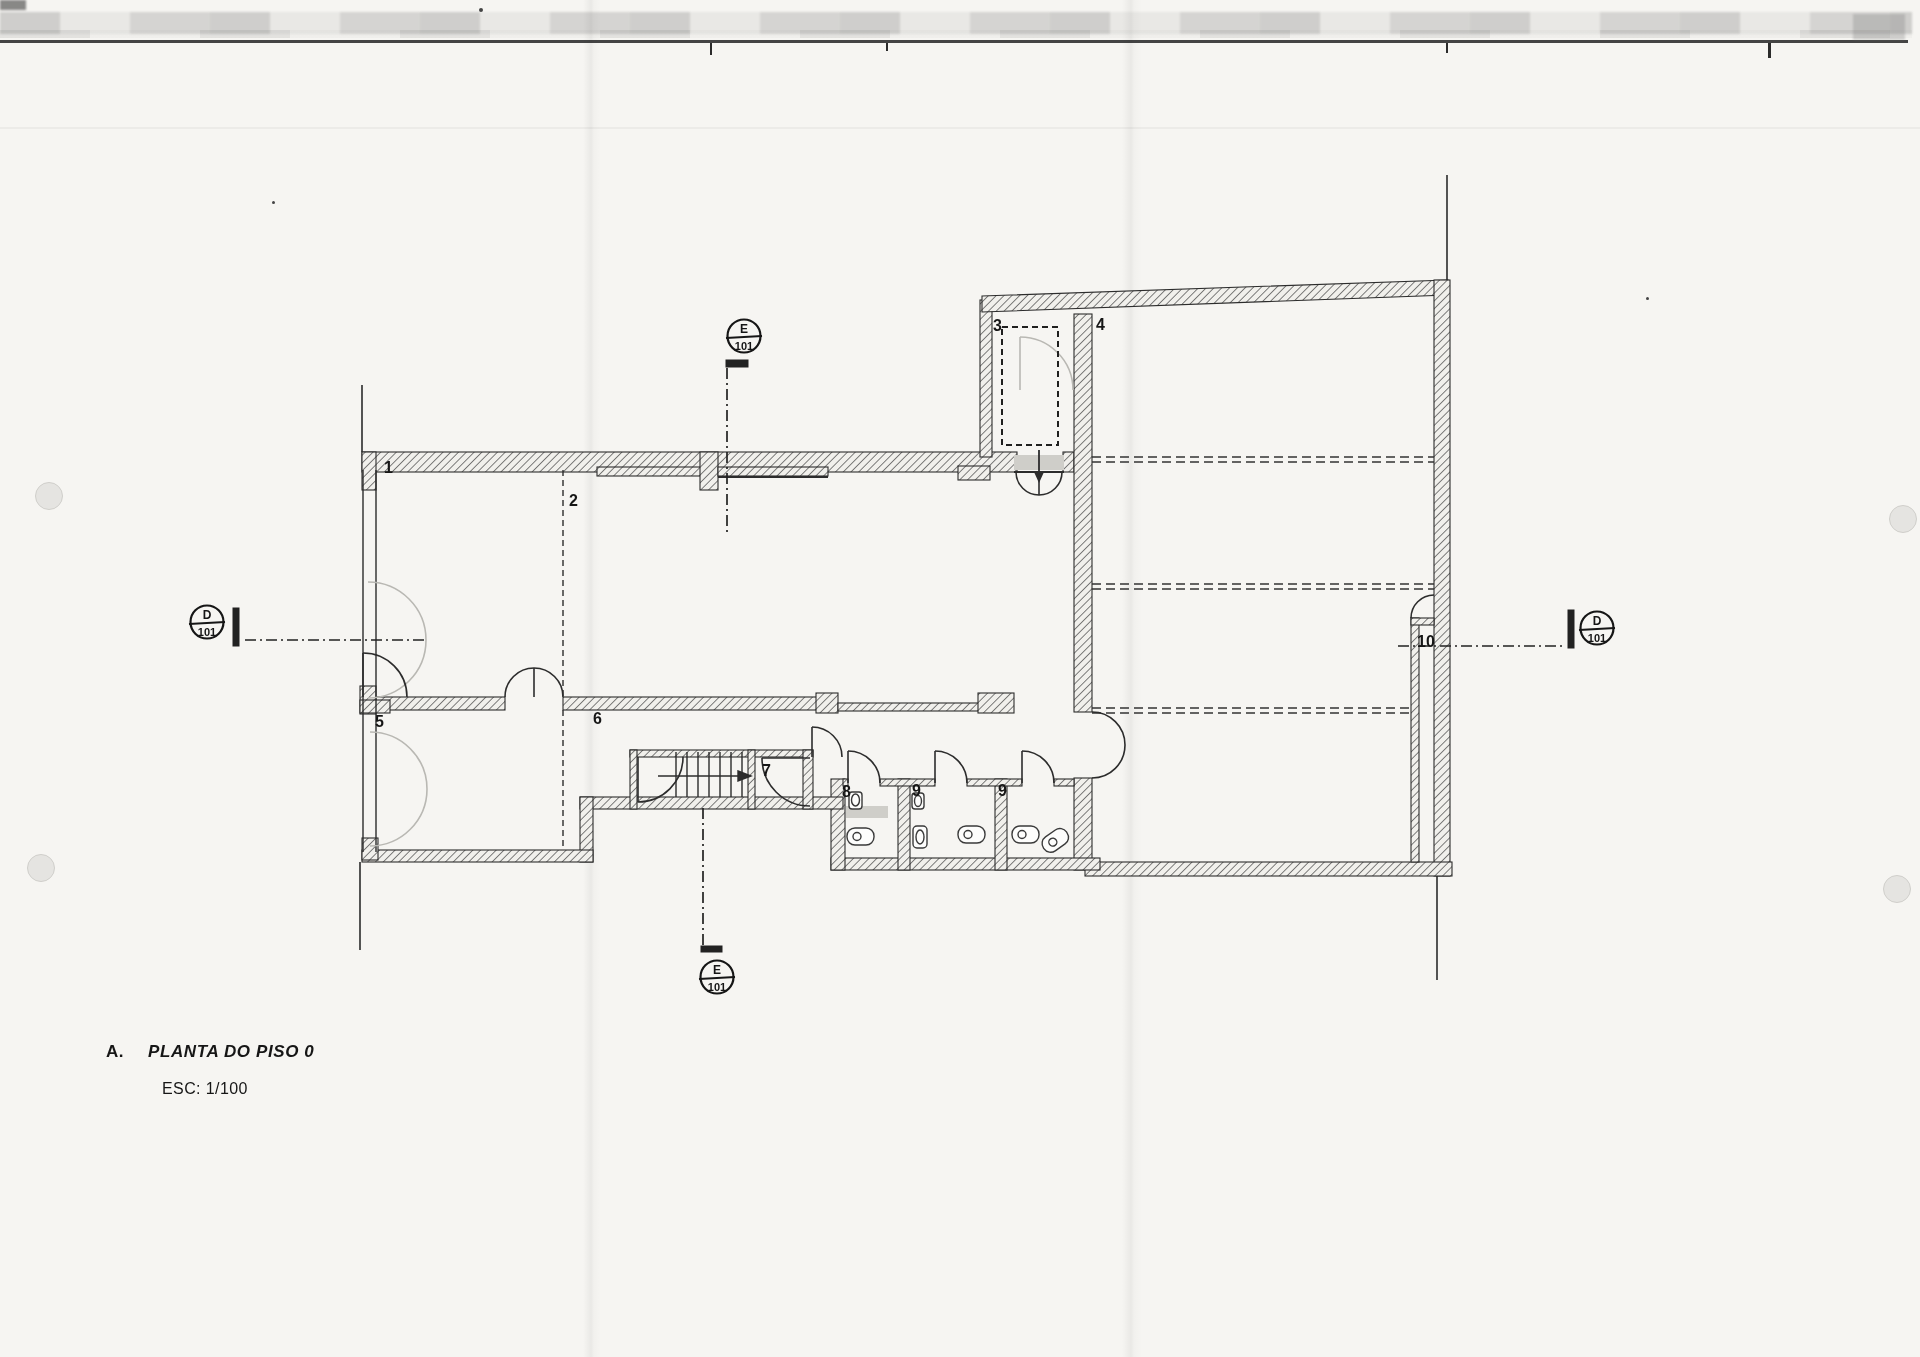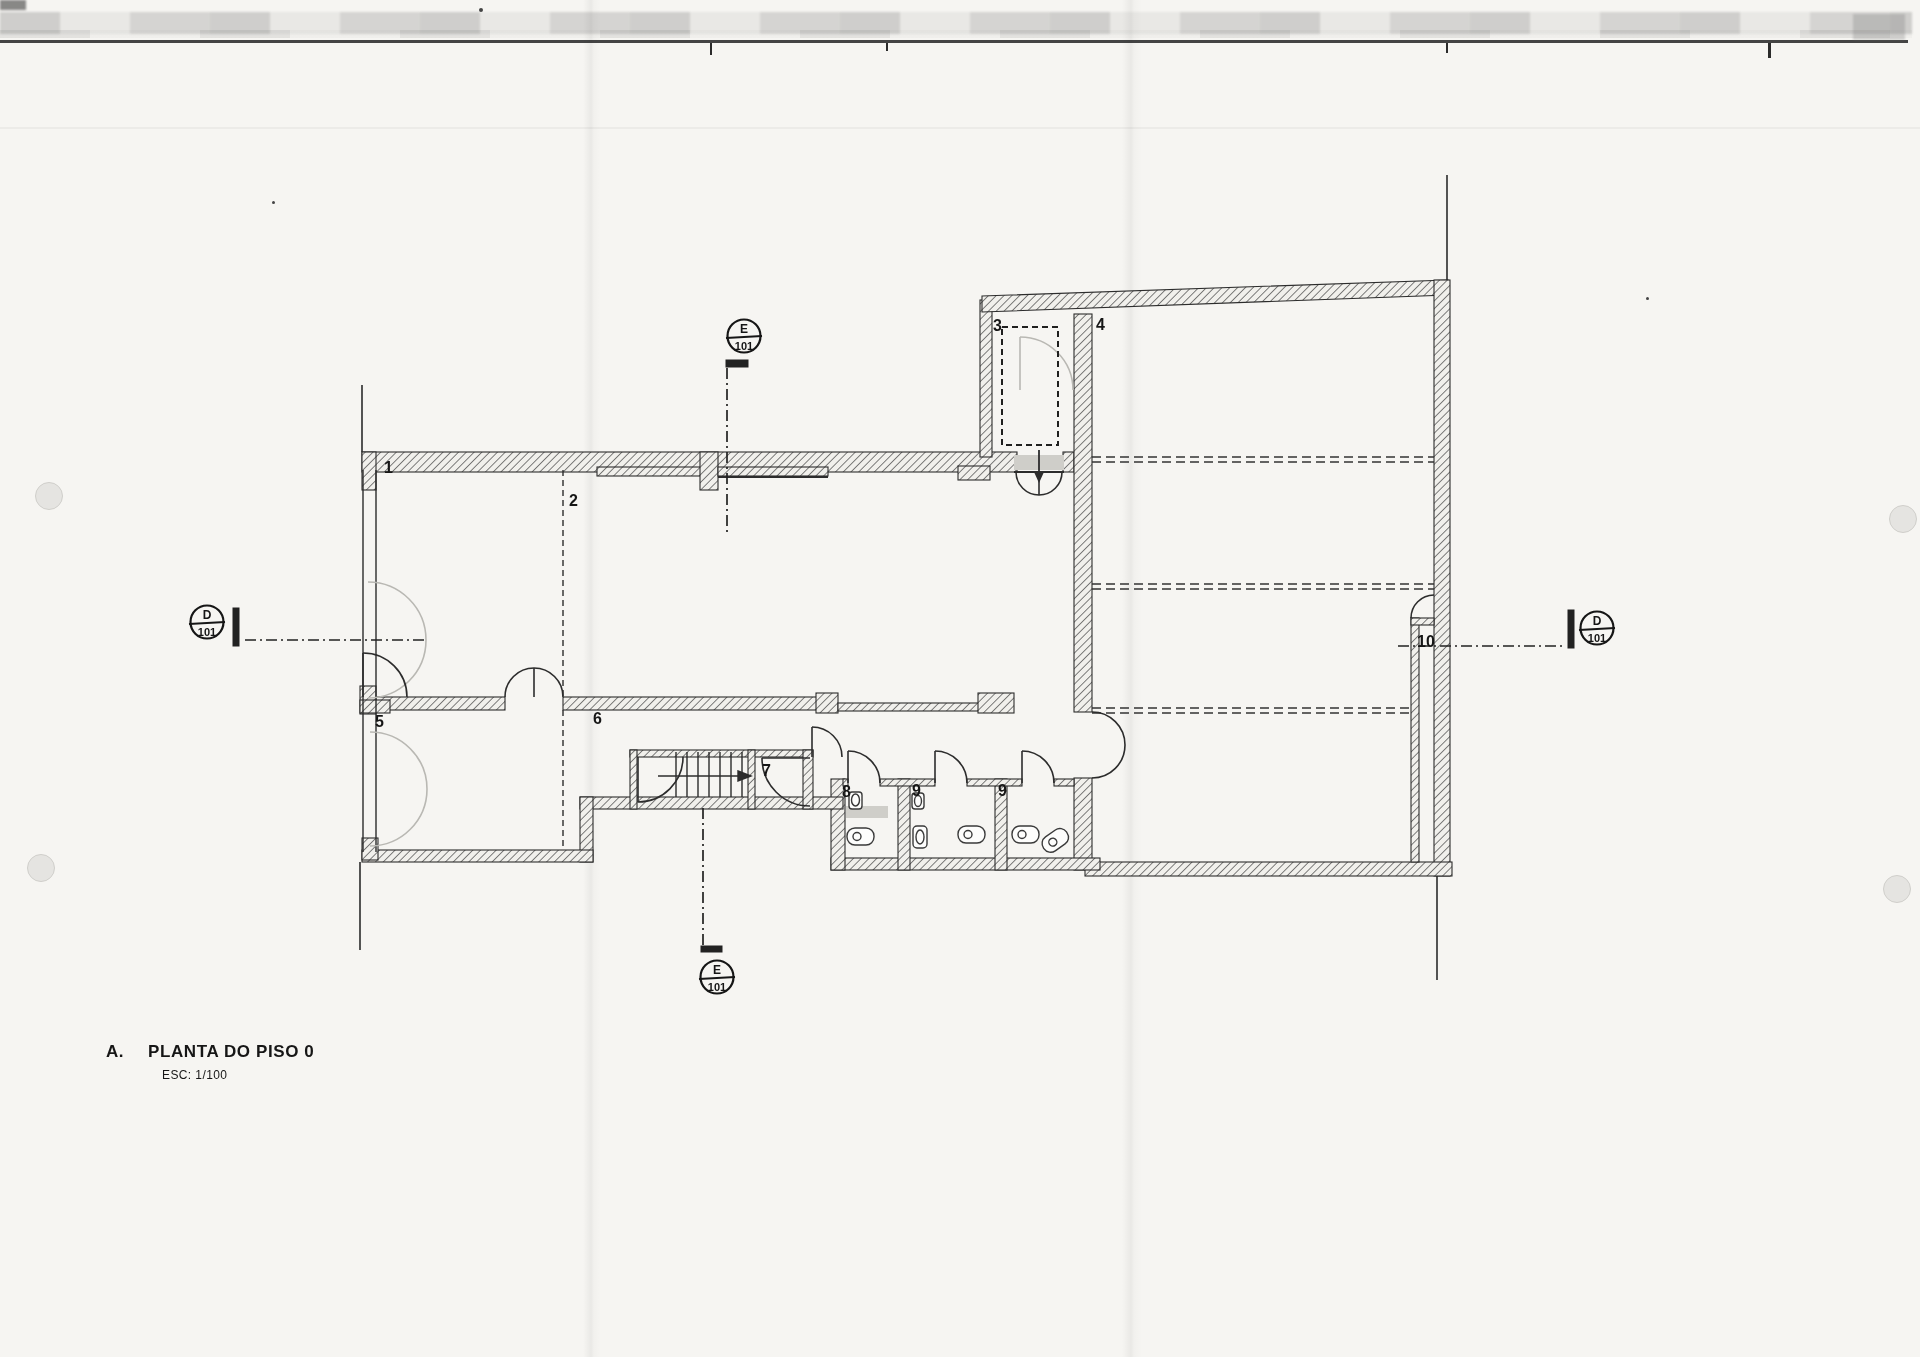--- a/index.html
+++ b/index.html
@@ -19,22 +19,22 @@
   .smudge-tr{position:absolute;left:1853px;top:14px;width:52px;height:26px;background:rgba(120,120,118,.28);filter:blur(1px);}
   .corner-tl{position:absolute;left:0;top:0;width:26px;height:10px;background:rgba(45,45,45,.55);filter:blur(1px);}
   .speck{position:absolute;background:#444;border-radius:50%;}
   .fold-v{position:absolute;top:0;height:1357px;background:linear-gradient(90deg,rgba(0,0,0,0) 0%,rgba(0,0,0,.05) 45%,rgba(0,0,0,.02) 60%,rgba(0,0,0,0) 100%);}
   .fold-h{position:absolute;left:0;top:127px;width:1920px;height:2px;background:rgba(0,0,0,.04);}
   .punch{position:absolute;border-radius:50%;background:#e5e4e1;border:1px solid #d0cfcb;}
   
   .titleblock{position:absolute;left:106px;top:1042px;color:#161616;}
   .titleblock .row{display:flex;gap:24px;align-items:baseline;}
   .titleblock .idx{font-size:17px;font-weight:bold;letter-spacing:.5px;}
-  .titleblock .ttl{font-size:17px;font-weight:bold;letter-spacing:.6px;}
-  .titleblock .scale{font-size:12px;margin-left:56px;margin-top:6px;letter-spacing:.4px;}
+  .titleblock .ttl{font-size:17px;font-weight:bold;letter-spacing:.6px;font-style:italic;}
+  .titleblock .scale{font-size:16px;margin-left:56px;margin-top:18px;letter-spacing:.4px;}
   svg text.room{font:bold 16px "Liberation Sans",sans-serif;fill:#161616;}
   svg text.mk-letter{font:bold 12px "Liberation Sans",sans-serif;fill:#161616;text-anchor:middle;}
   svg text.mk-sheet{font:bold 11px "Liberation Sans",sans-serif;fill:#161616;text-anchor:middle;}
 </style>
 </head>
 <body>
 
 <div class="page">
 
   <div class="scan-smudge-top"></div>

